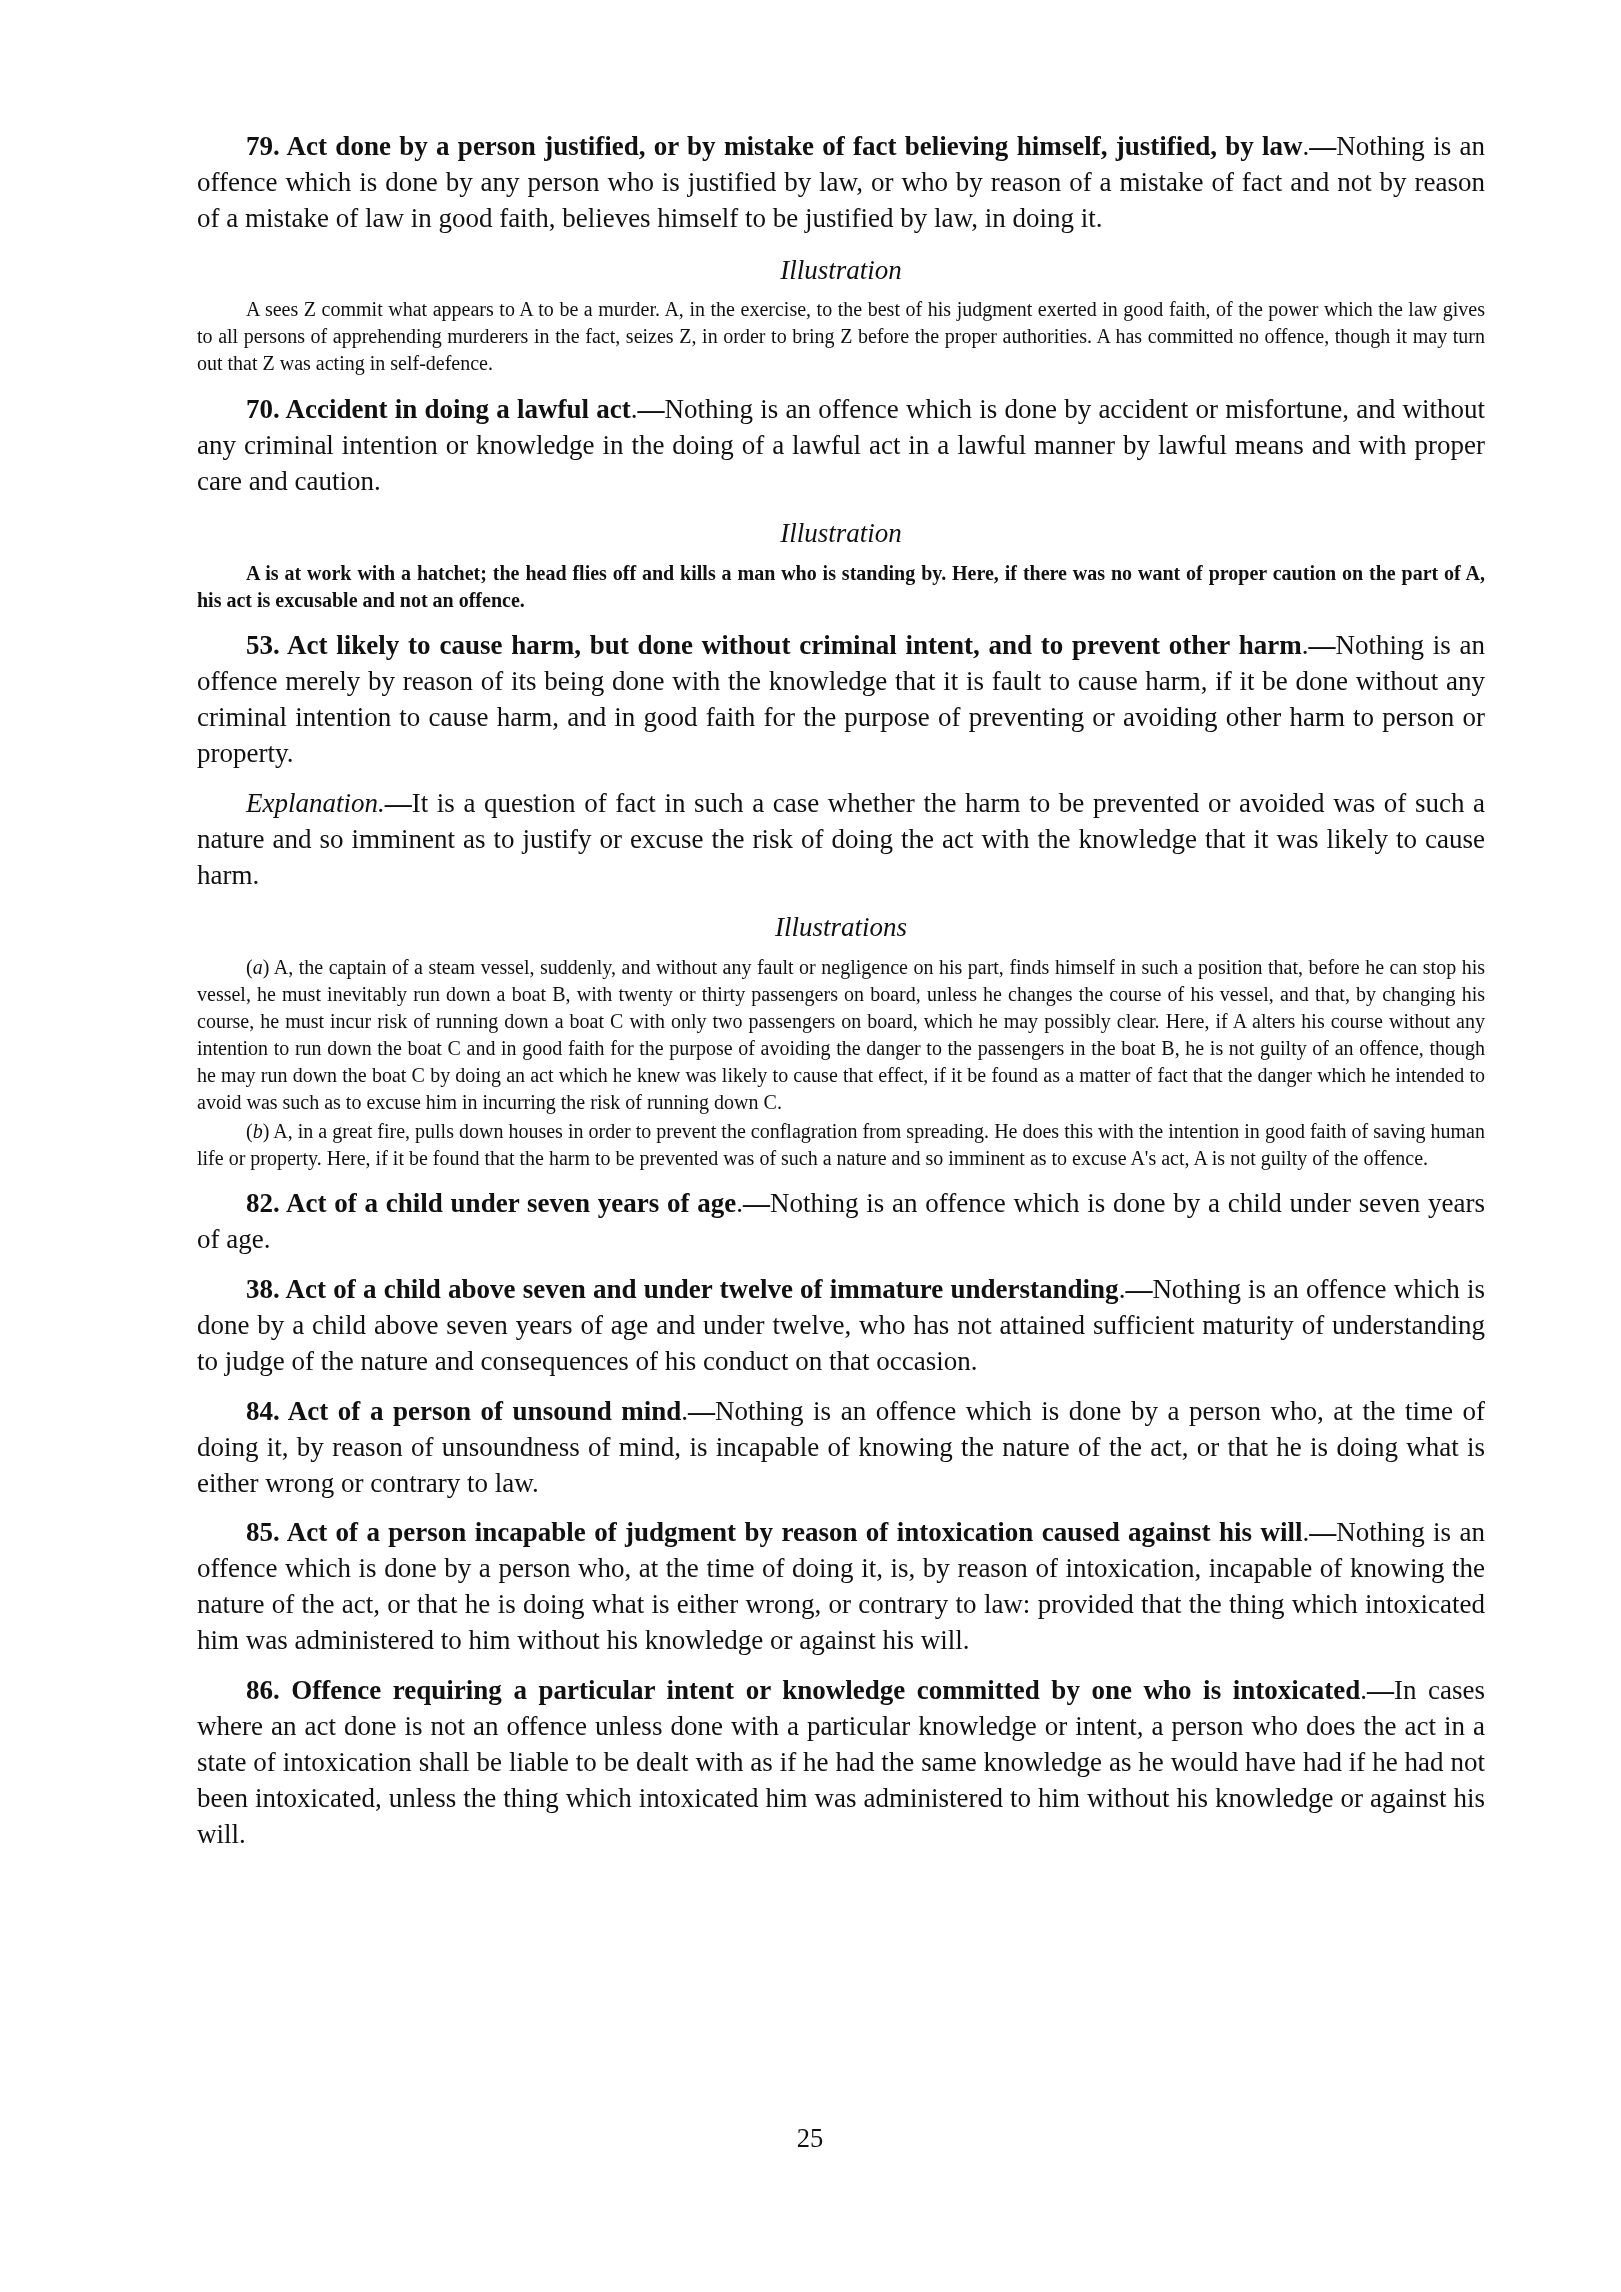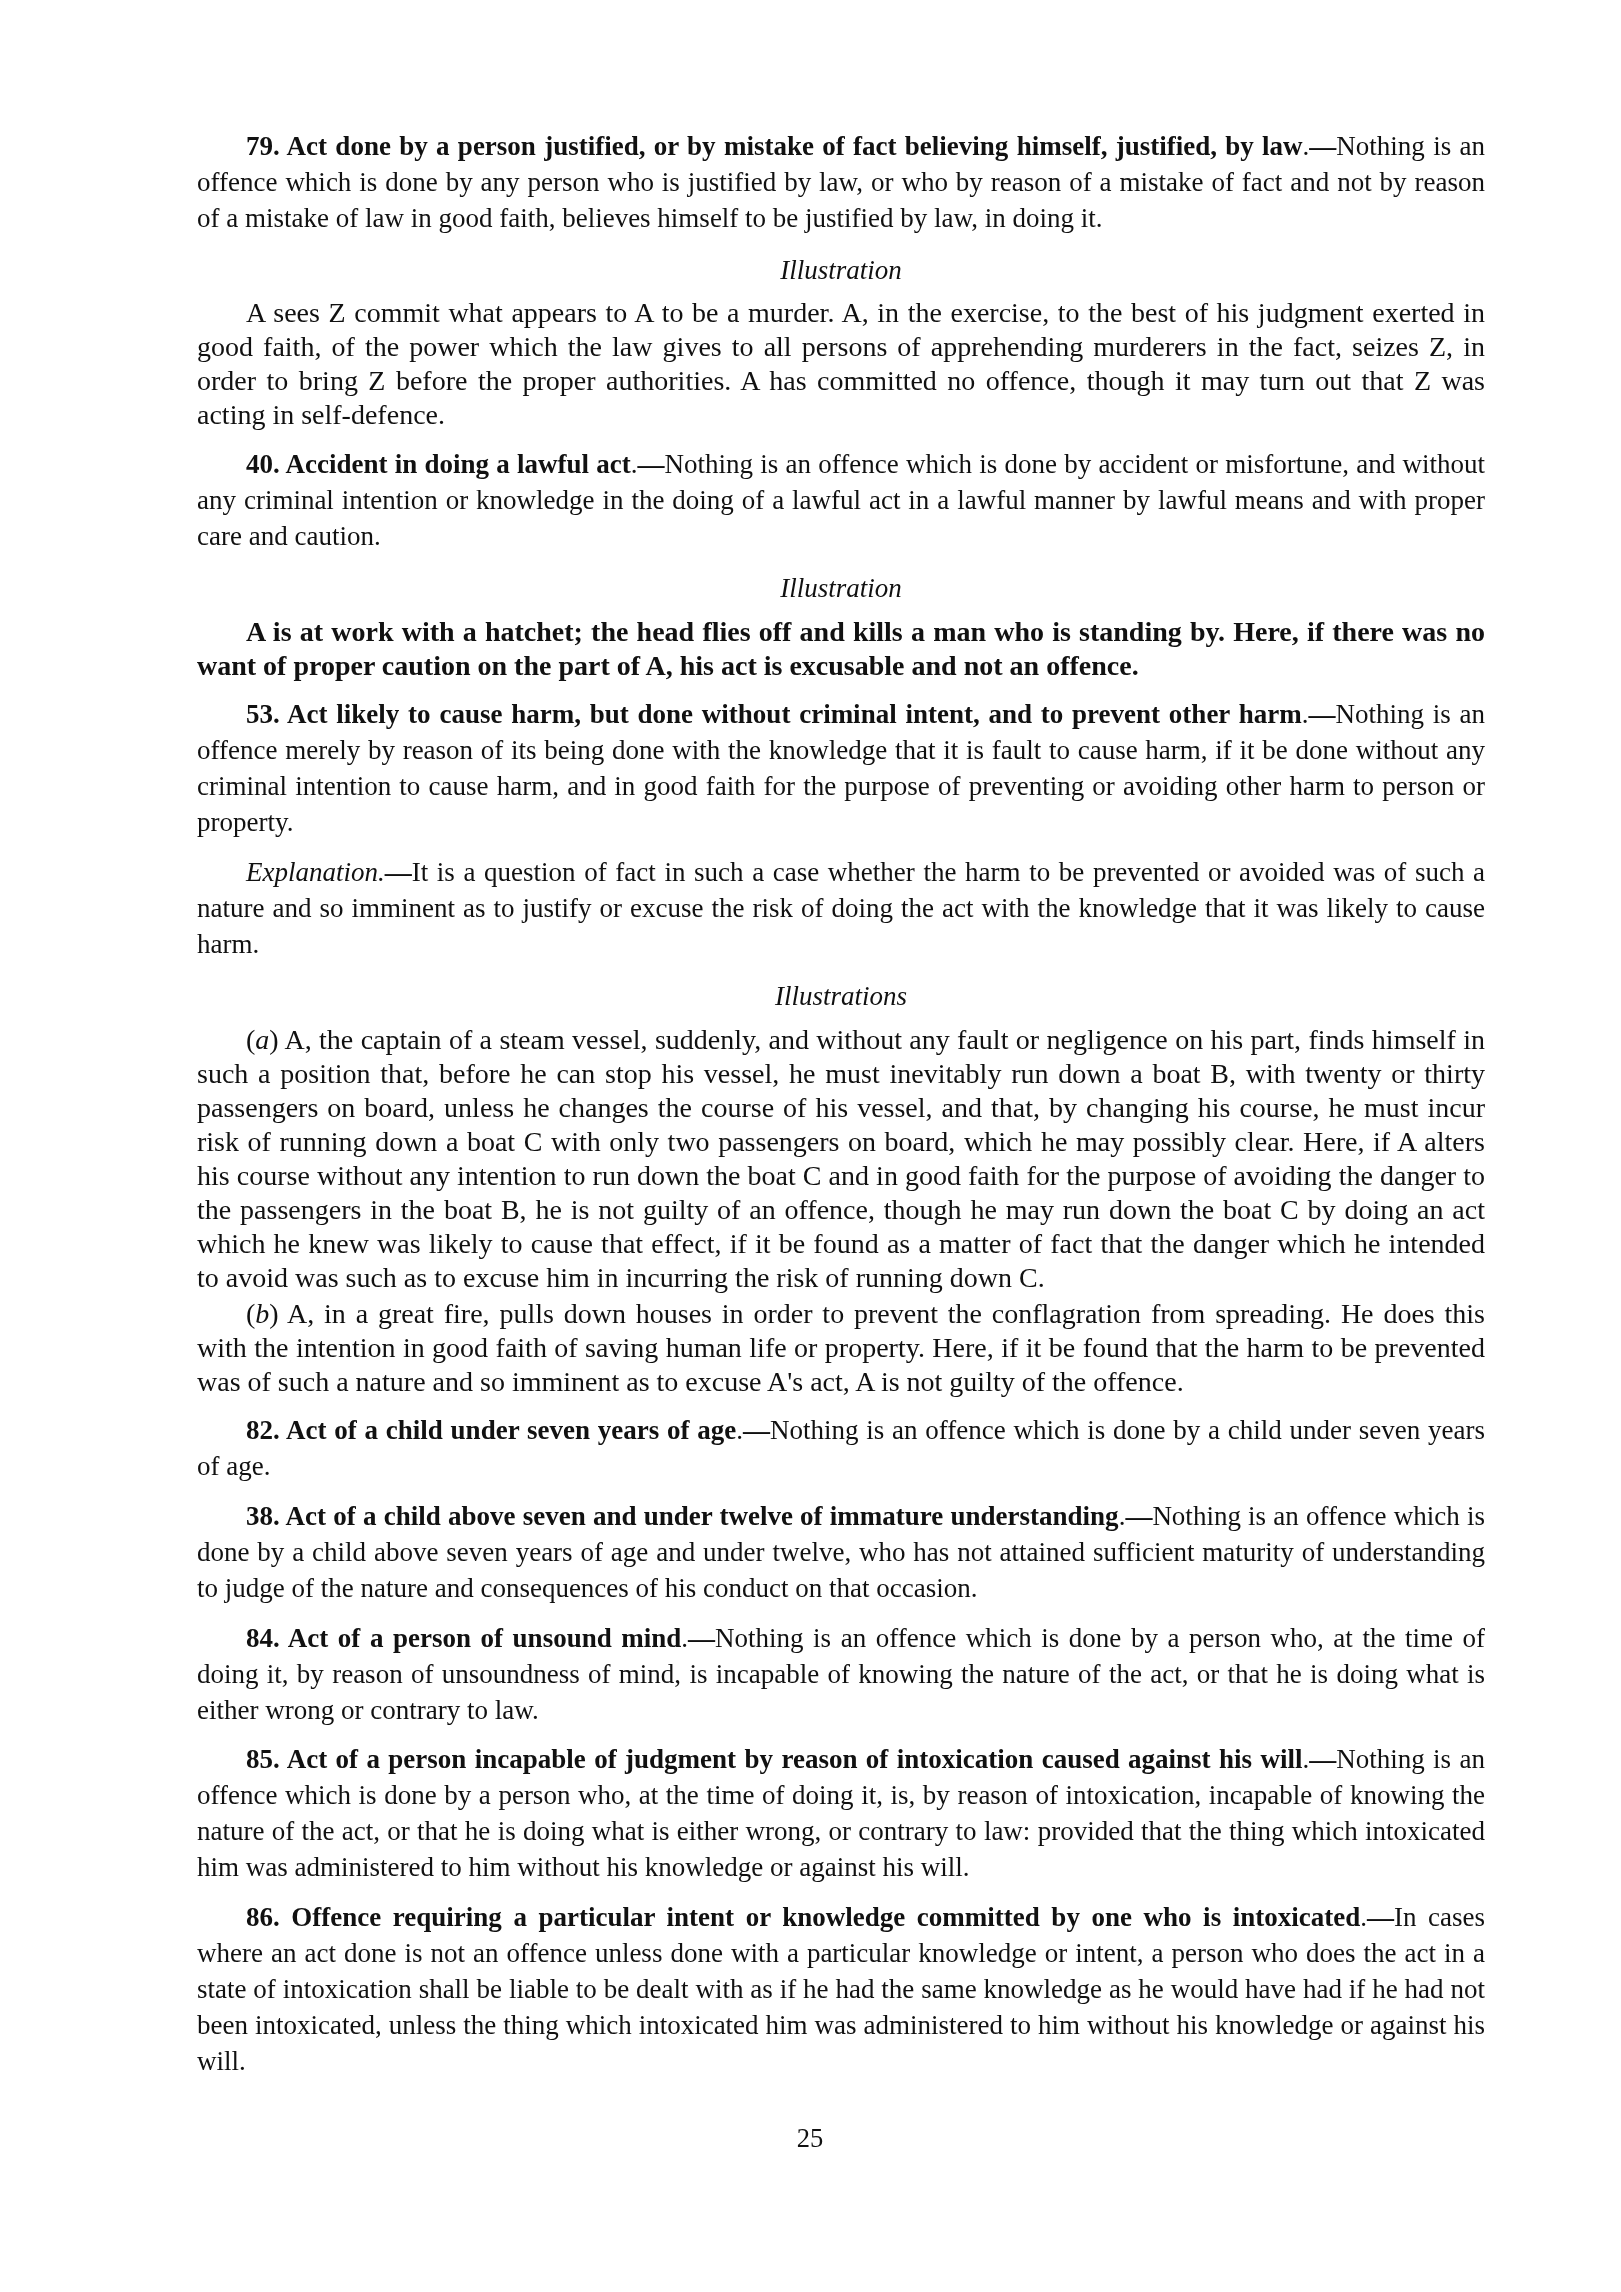--- a/index.html
+++ b/index.html
@@ -14,42 +14,42 @@
   .para {
     font-size: 27px; line-height: 36px; text-align: justify;
     margin: 0; text-indent: 49px;
   }
   .para b { font-weight: bold; }
   .head {
     font-size: 27px; line-height: 35px; text-align: center; font-style: italic;
     margin: 1px;
   }
   .illus {
-    font-size: 28px; line-height: 34px; text-align: justify; margin: 0;
+    font-size: 20px; line-height: 27px; text-align: justify; margin: 0;
     text-indent: 49px;
   }
   .pagenum {
     position: absolute; left: 0; width: 1620px; top: 2123px;
     text-align: center; font-size: 26.5px;
   }
   .i { font-style: italic; }
 </style>
 </head>
 <body>
 
 <div class="page">
 
   <p class="para" style="margin-top:0;">
     <b>79. Act done by a person justified, or by mistake of fact believing himself, justified, by law</b><span>.</span><b>—</b><span>Nothing is an offence which is done by any person who is justified by law, or who by reason of a mistake of fact and not by reason of a mistake of law in good faith, believes himself to be justified by law, in doing it.</span>
   </p>
   <p class="head" style="margin-top:16.7px;">Illustration</p>
   <p class="illus" style="margin-top:8.8px;">A sees Z commit what appears to A to be a murder. A, in the exercise, to the best of his judgment exerted in good faith, of the power which the law gives to all persons of apprehending murderers in the fact, seizes Z, in order to bring Z before the proper authorities. A has committed no offence, though it may turn out that Z was acting in self-defence.</p>
 
   <p class="para" style="margin-top:13.7px;">
-    <b>40. Accident in doing a lawful act</b><span>.</span><b>—</b><span>Nothing is an offence which is done by accident or misfortune, and without any criminal intention or knowledge in the doing of a lawful act in a lawful manner by lawful means and with proper care and caution.</span>
+    <b>70. Accident in doing a lawful act</b><span>.</span><b>—</b><span>Nothing is an offence which is done by accident or misfortune, and without any criminal intention or knowledge in the doing of a lawful act in a lawful manner by lawful means and with proper care and caution.</span>
   </p>
   <p class="head" style="margin-top:16.7px;">Illustration</p>
   <p class="illus" style="margin-top:8.8px;font-weight:bold;">A is at work with a hatchet; the head flies off and kills a man who is standing by. Here, if there was no want of proper caution on the part of A, his act is excusable and not an offence.</p>
 
   <p class="para" style="margin-top:13.7px;">
     <b>53. Act likely to cause harm, but done without criminal intent, and to prevent other harm</b><span>.</span><b>—</b><span>Nothing is an offence merely by reason of its being done with the knowledge that it is fault to cause harm, if it be done without any criminal intention to cause harm, and in good faith for the purpose of preventing or avoiding other harm to person or property.</span>
   </p>
   <p class="para" style="margin-top:13.7px;">
     <span class="i">Explanation.</span><b>—</b><span>It is a question of fact in such a case whether the harm to be prevented or avoided was of such a nature and so imminent as to justify or excuse the risk of doing the act with the knowledge that it was likely to cause harm.</span>
   </p>

